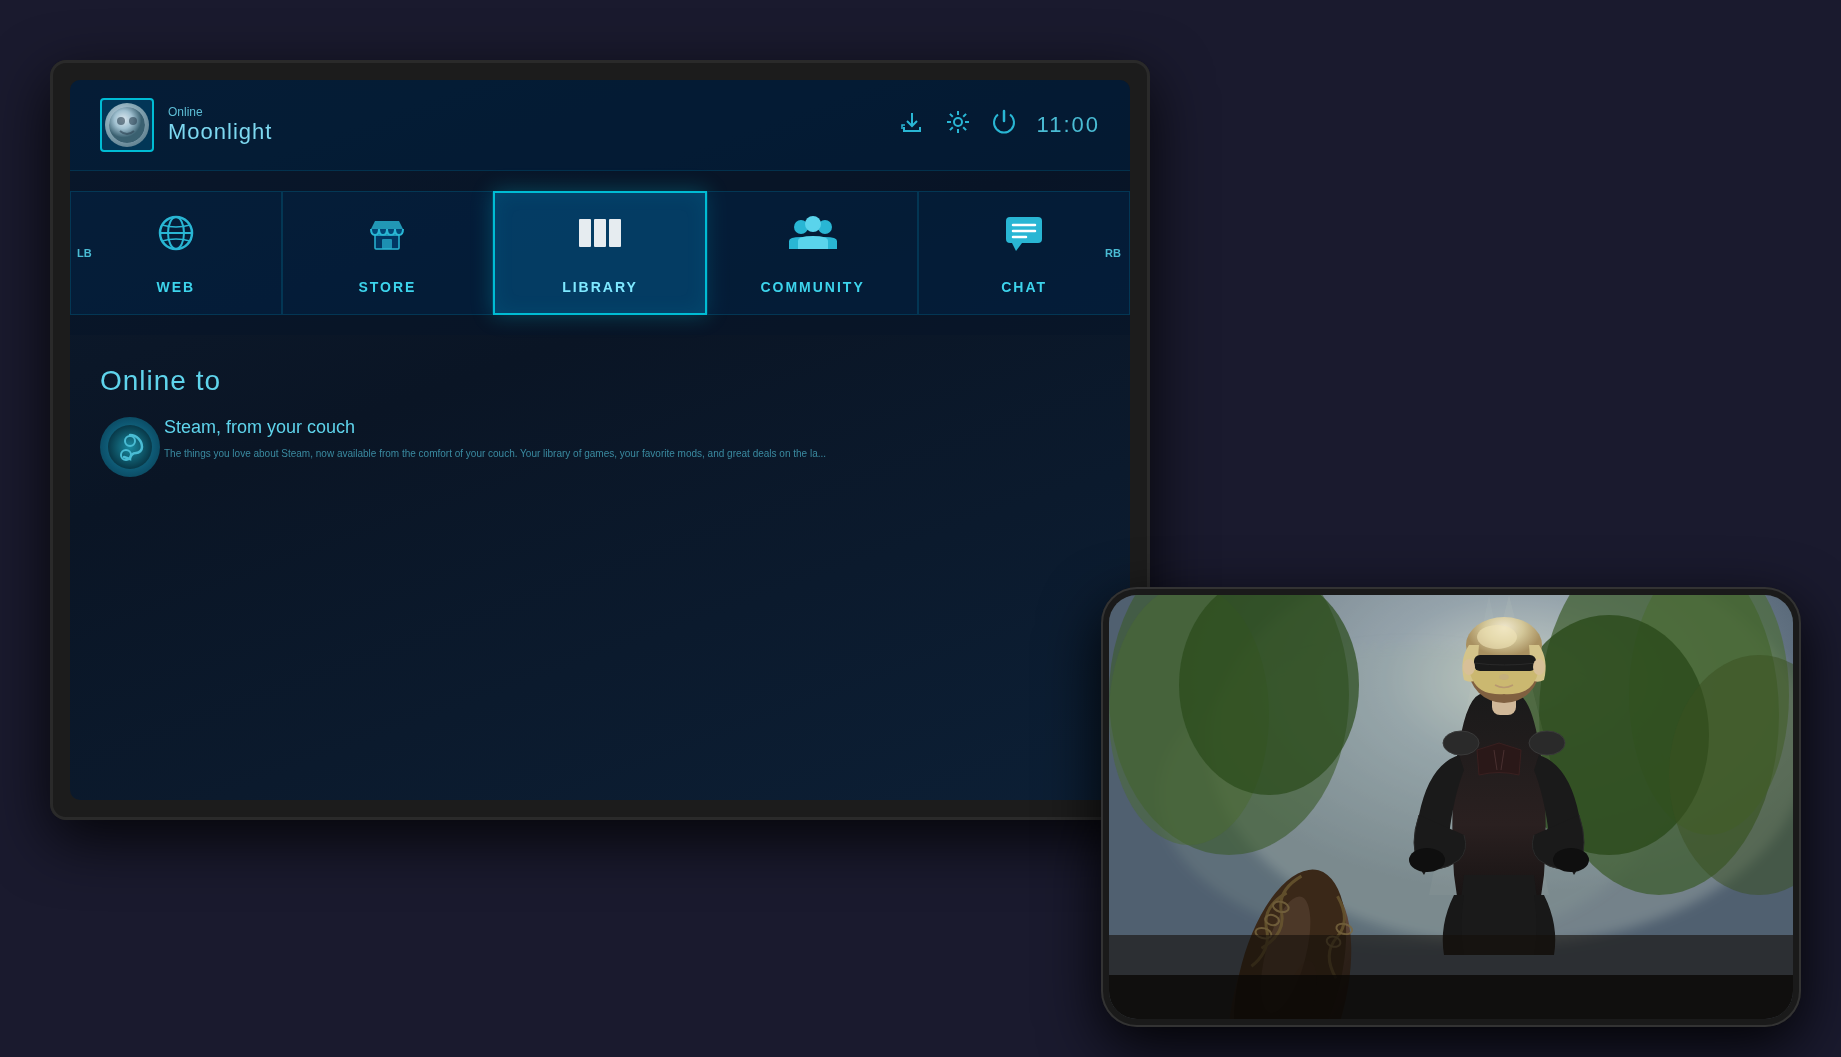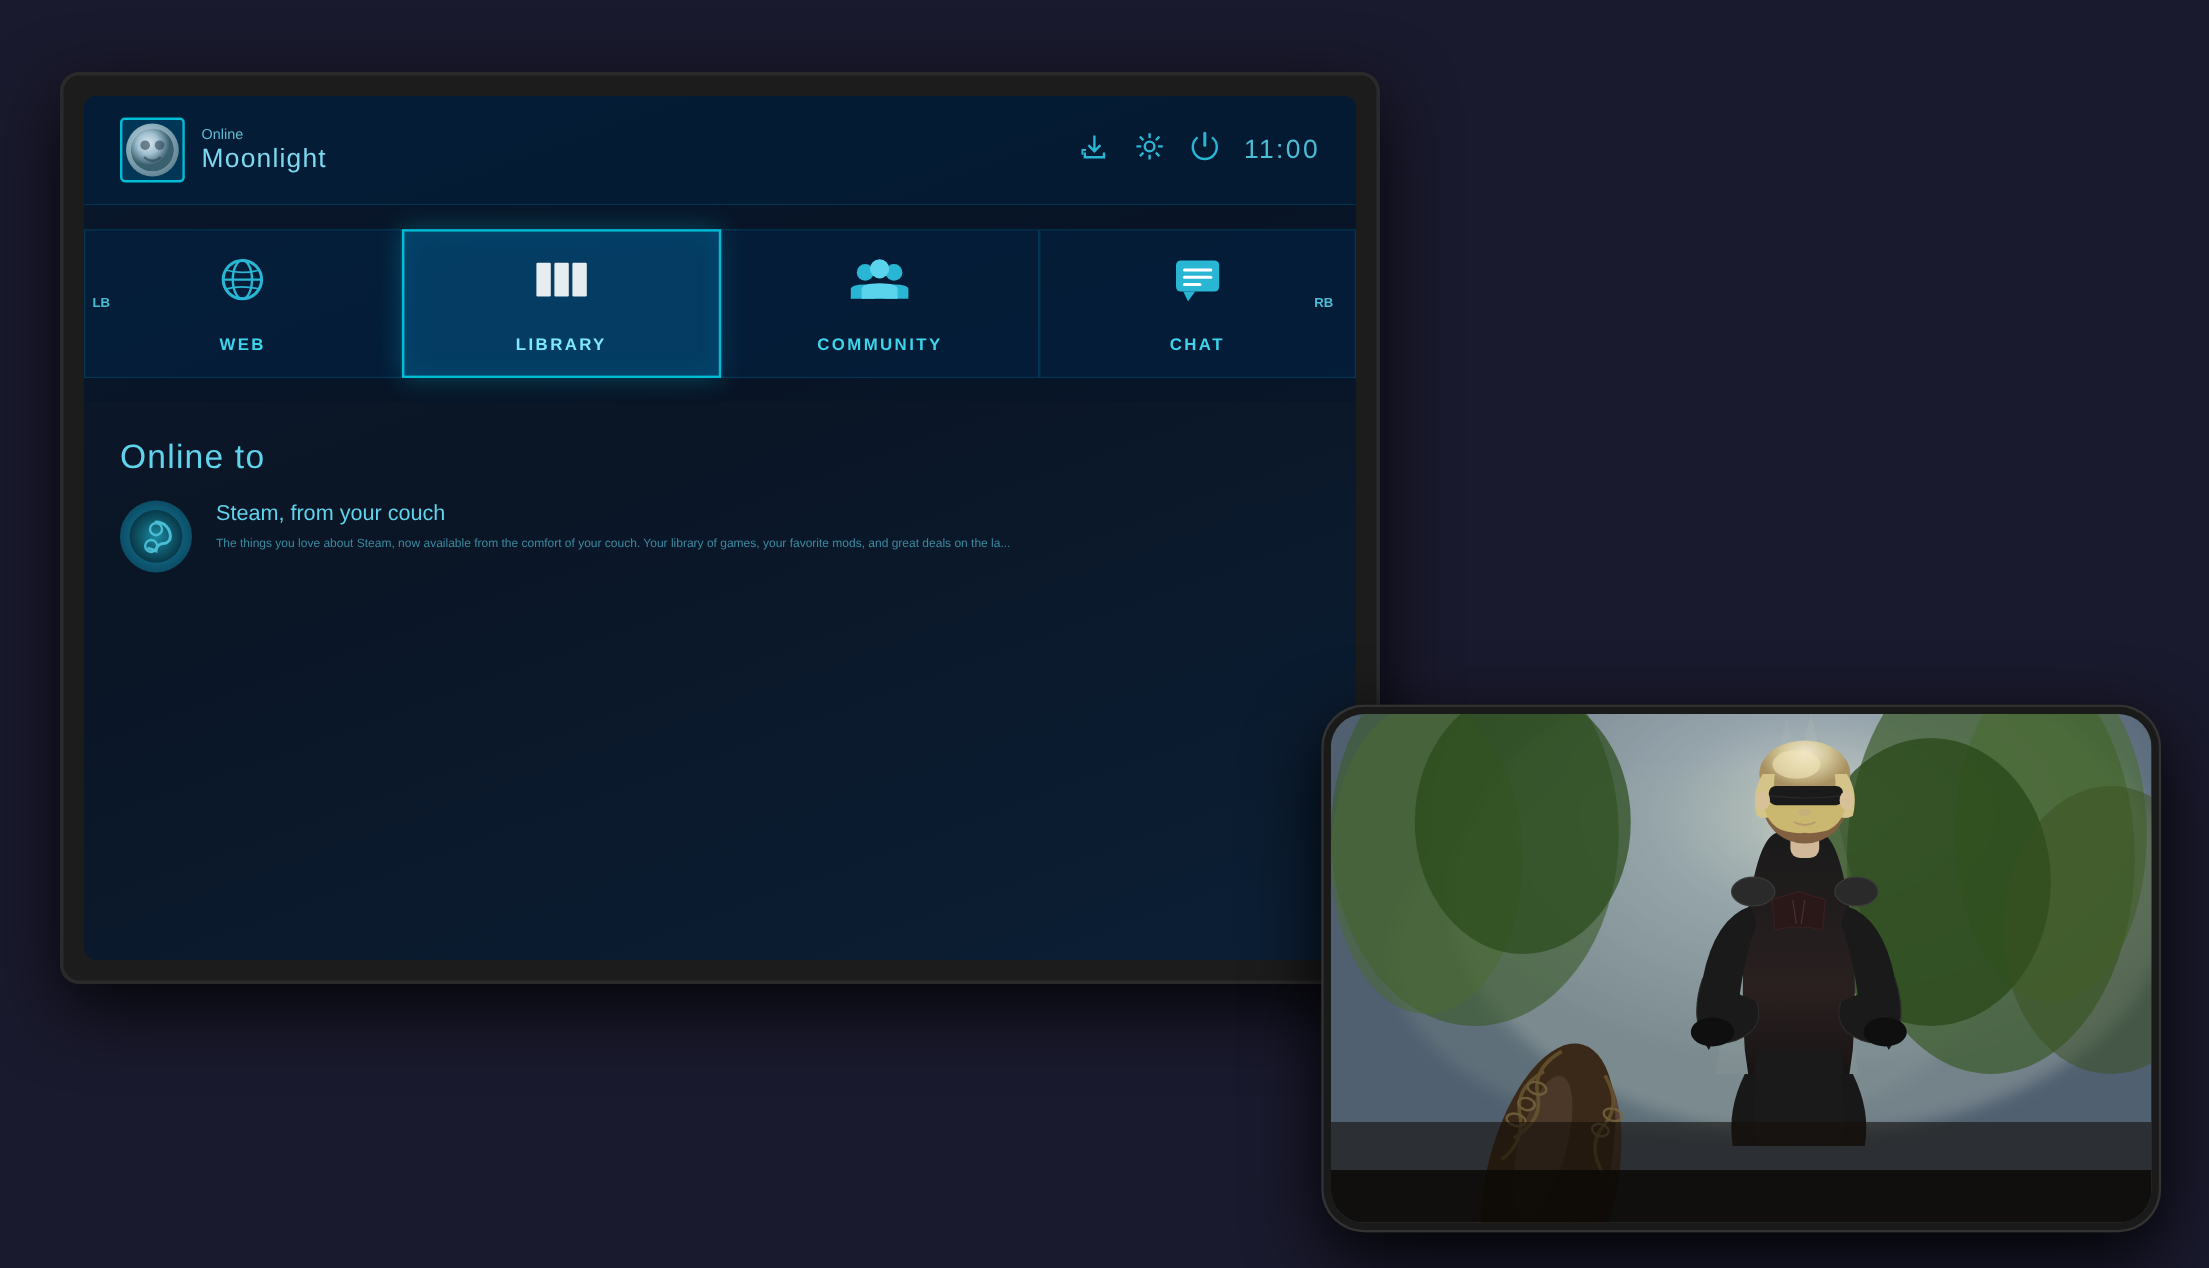--- a/index.html
+++ b/index.html
@@ -170,21 +170,21 @@
       left: 6px;
       top: 50%;
       transform: translateY(-50%);
       color: #4abcd4;
       font-size: 11px;
       font-weight: bold;
     }
 
     .nav-rb {
       position: absolute;
-      right: 18px;
+      right: 8px;
       top: 50%;
       transform: translateY(-50%);
       color: #4abcd4;
       font-size: 11px;
       font-weight: bold;
     }
 
     
     .content-area {
       padding: 30px;
@@ -195,21 +195,21 @@
       font-size: 28px;
       font-weight: 300;
       color: #5fd4ec;
       letter-spacing: 1px;
       margin-bottom: 20px;
     }
 
     .steam-logo-area {
       display: flex;
       align-items: flex-start;
-      gap: 20px;
+      gap: 4px;
       margin-top: 20px;
     }
 
     .steam-logo {
       width: 60px;
       height: 60px;
       background: radial-gradient(circle at 50% 50%, #1a8aa0 0%, #0d5570 60%, #083848 100%);
       border-radius: 50%;
       display: flex;
       align-items: center;
@@ -328,20 +328,31 @@
               <circle cx="22" cy="22" r="16" stroke="#29b6d4" stroke-width="2.5"></circle>
               <ellipse cx="22" cy="22" rx="8" ry="16" stroke="#29b6d4" stroke-width="2"></ellipse>
               <line x1="6" y1="22" x2="38" y2="22" stroke="#29b6d4" stroke-width="2"></line>
               <path d="M8 14 Q22 18 36 14" stroke="#29b6d4" stroke-width="1.5" fill="none"></path>
               <path d="M8 30 Q22 26 36 30" stroke="#29b6d4" stroke-width="1.5" fill="none"></path>
             </svg>
           </span>
           <span class="nav-tile-label">WEB</span>
         </div>
 
+        <div class="nav-tile">
+          <span class="nav-tile-icon">
+            <svg width="44" height="44" viewBox="0 0 44 44" fill="none">
+              <path d="M6 18 L10 10 L34 10 L38 18 Z" fill="#29b6d4" opacity="0.8"></path>
+              <path d="M6 18 Q6 24 10 24 Q14 24 14 18 Q14 24 18 24 Q22 24 22 18 Q22 24 26 24 Q30 24 30 18 Q30 24 34 24 Q38 24 38 18" stroke="#29b6d4" stroke-width="2" fill="rgba(0,100,160,0.6)"></path>
+              <rect x="10" y="24" width="24" height="14" rx="1" fill="rgba(0,80,140,0.5)" stroke="#29b6d4" stroke-width="1.5"></rect>
+              <rect x="17" y="28" width="10" height="10" rx="1" fill="#29b6d4" opacity="0.7"></rect>
+            </svg>
+          </span>
+          <span class="nav-tile-label">STORE</span>
+        </div>
 
         <div class="nav-tile active">
           <span class="nav-tile-icon">
             <svg width="50" height="44" viewBox="0 0 50 44" fill="none">
               <rect x="4" y="8" width="12" height="28" rx="1" fill="white" opacity="0.9"></rect>
               <rect x="19" y="8" width="12" height="28" rx="1" fill="white" opacity="0.9"></rect>
               <rect x="34" y="8" width="12" height="28" rx="1" fill="white" opacity="0.9"></rect>
             </svg>
           </span>
           <span class="nav-tile-label">LIBRARY</span>

